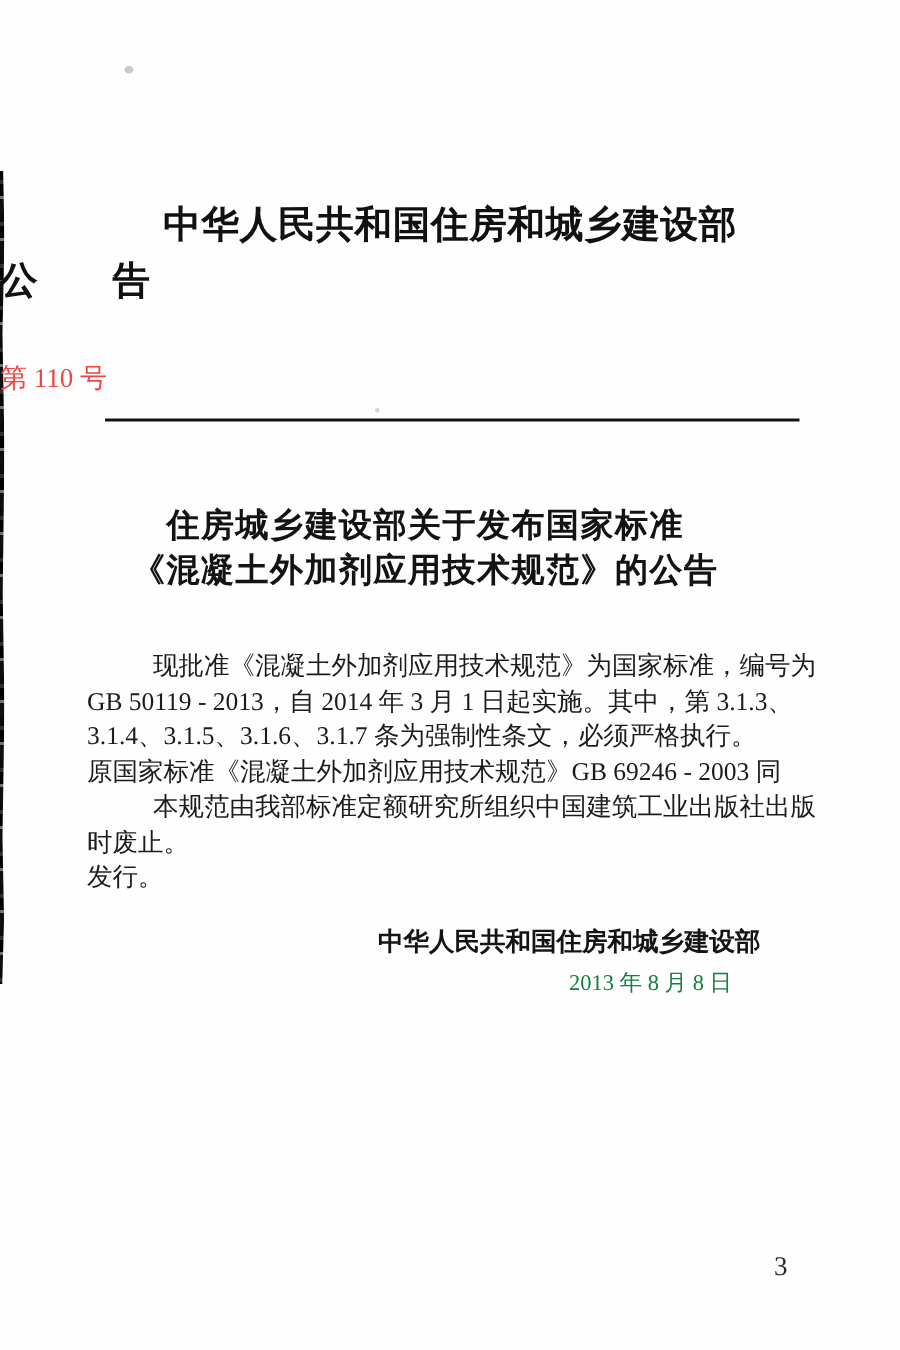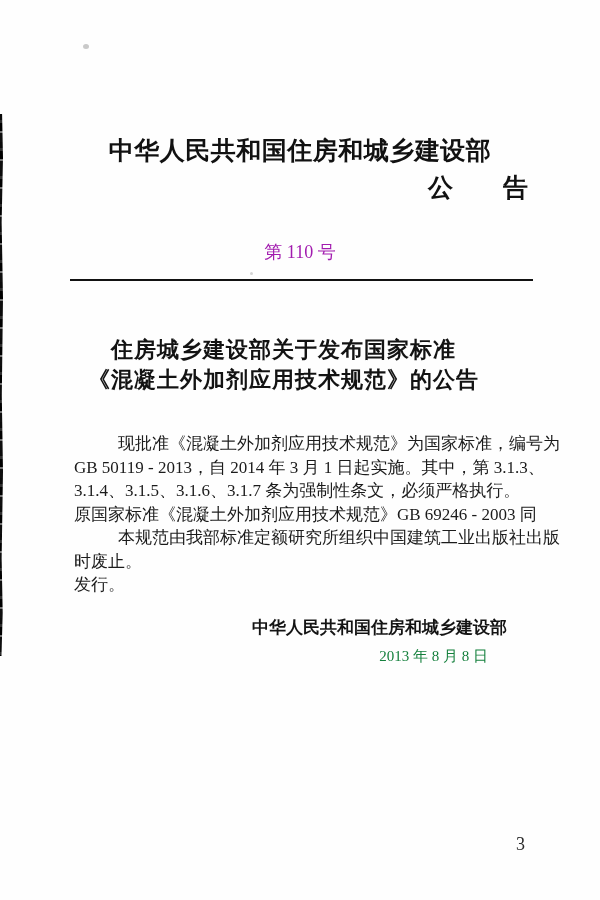--- a/index.html
+++ b/index.html
@@ -68,37 +68,36 @@
     line-height: 29px;
     letter-spacing: 0.5px;
     color: #111111;
     white-space: nowrap;
   }
   .announcement-word {
     position: absolute;
     top: 173px;
     left: 0;
     width: 528px;
-    text-align: right;
+    text-align: left;
     font-family: "Liberation Sans", "DejaVu Sans", sans-serif;
     font-weight: 700;
     font-size: 25px;
     line-height: 29px;
     color: #111111;
     white-space: nowrap;
   }
   .doc-number {
     position: absolute;
     top: 241px;
     left: 0;
     width: 600px;
-    text-align: center;
     font-size: 18px;
     line-height: 22px;
-    color: #a21caf;
+    color: #ef4444;
     white-space: nowrap;
   }
   .header-rule {
     position: absolute;
     top: 279px;
     left: 70px;
     width: 463px;
     height: 2px;
     background: #121212;
   }
@@ -125,21 +124,20 @@
     top: 432px;
     left: 58px;
     width: 480px;
     font-size: 17px;
     line-height: 23.5px;
     color: #1b1b1b;
     text-align: justify;
   }
   .body-line {
     white-space: nowrap;
-    margin-left: 16px;
   }
   .body-line.indent {
     padding-left: 44px;
   }
 
   
   .signer {
     position: absolute;
     top: 617px;
     right: 93px;

